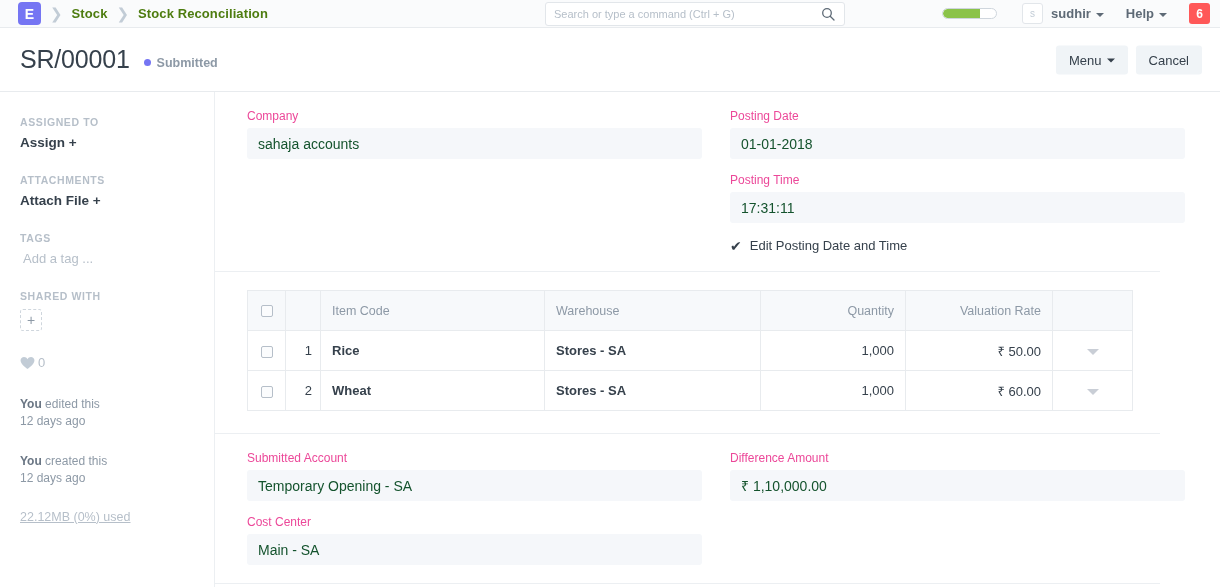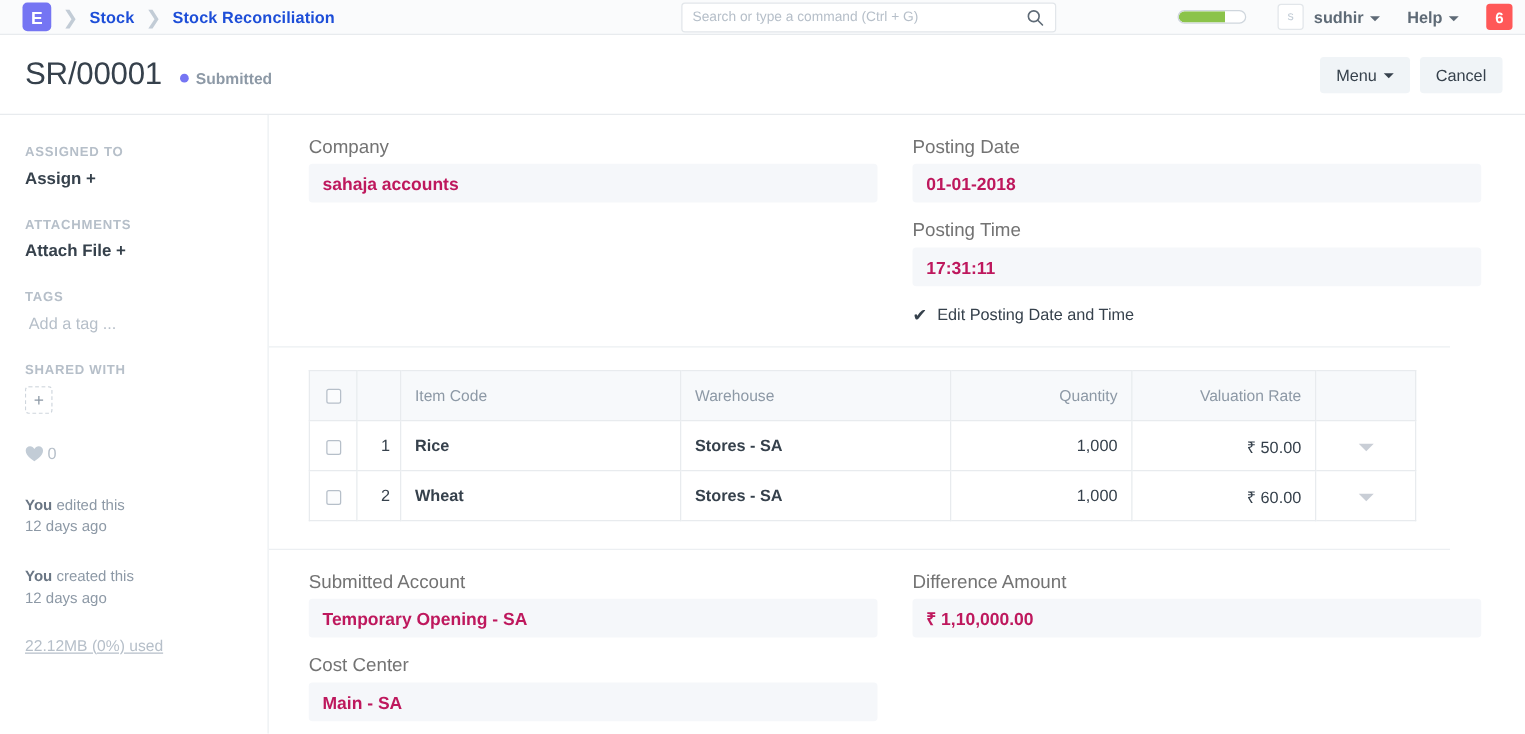--- a/index.html
+++ b/index.html
@@ -32,21 +32,21 @@
     display: flex; align-items: center; justify-content: center;
     line-height: 1;
   }
   .bc-sep {
     color: #c2ccd6;
     font-size: 15px;
     padding: 0 9px;
     font-weight: 300;
   }
   .bc-item {
-    color: #1d4ed8;
+    color: #4d7c0f;
     font-size: 13px;
     font-weight: 600;
     letter-spacing: .1px;
     white-space: nowrap;
   }
 
   .searchwrap {
     position: absolute;
     left: 545px; top: 2px;
     width: 300px; height: 24px;
@@ -245,33 +245,33 @@
     border-bottom: 1px solid #eceff2;
     padding: 17px 0 18px 32px;
     display: flex;
   }
   .col { width: 455px; flex: 0 0 455px; }
   .col-gap { width: 28px; flex: 0 0 28px; }
 
   .field { margin-bottom: 14px; }
   .field:last-child { margin-bottom: 0; }
   .flabel {
-    font-size: 15px;
-    color: #737373;
+    font-size: 12px;
+    color: #ec4899;
     margin-bottom: 5px;
   }
   .fvalue {
     background: #f5f7fa;
     border-radius: 3px;
     height: 31px;
     display: flex; align-items: center;
     padding: 0 11px;
     font-size: 14px;
-    font-weight: bold;
-    color: #be185d;
+    font-weight: normal;
+    color: #14532d;
   }
   .checkline {
     display: flex; align-items: center;
     font-size: 13px;
     color: #36414c;
     margin-top: 15px;
     cursor: pointer;
   }
   .checkline .tick {
     font-size: 14px;

